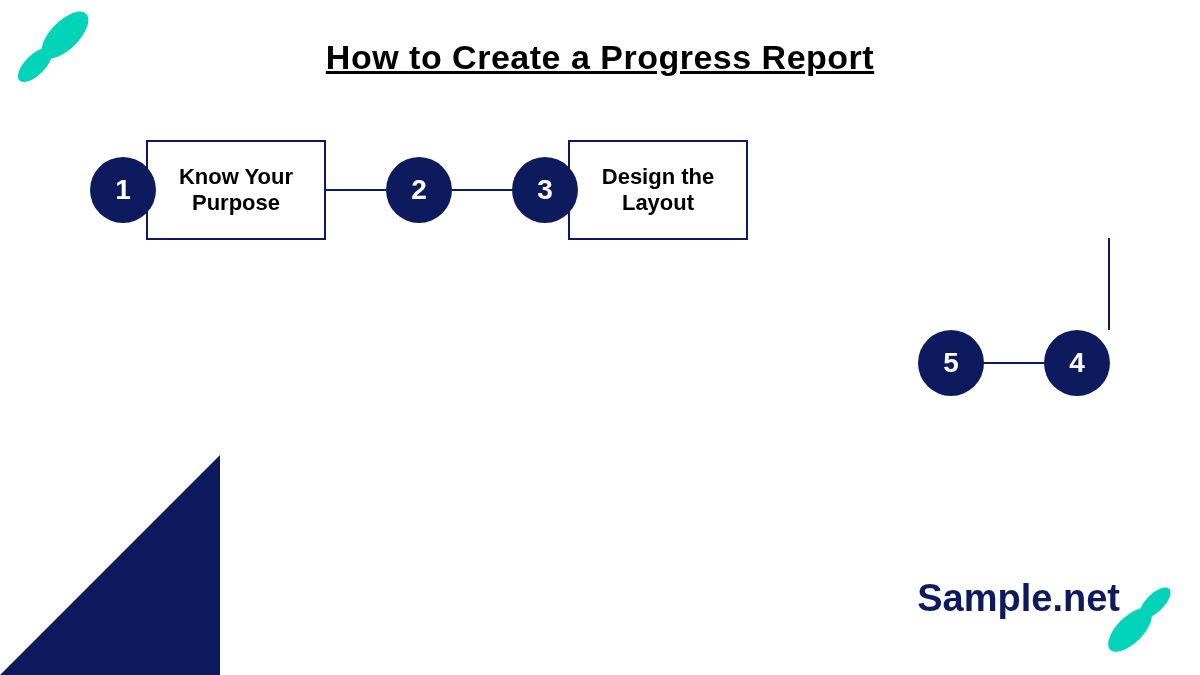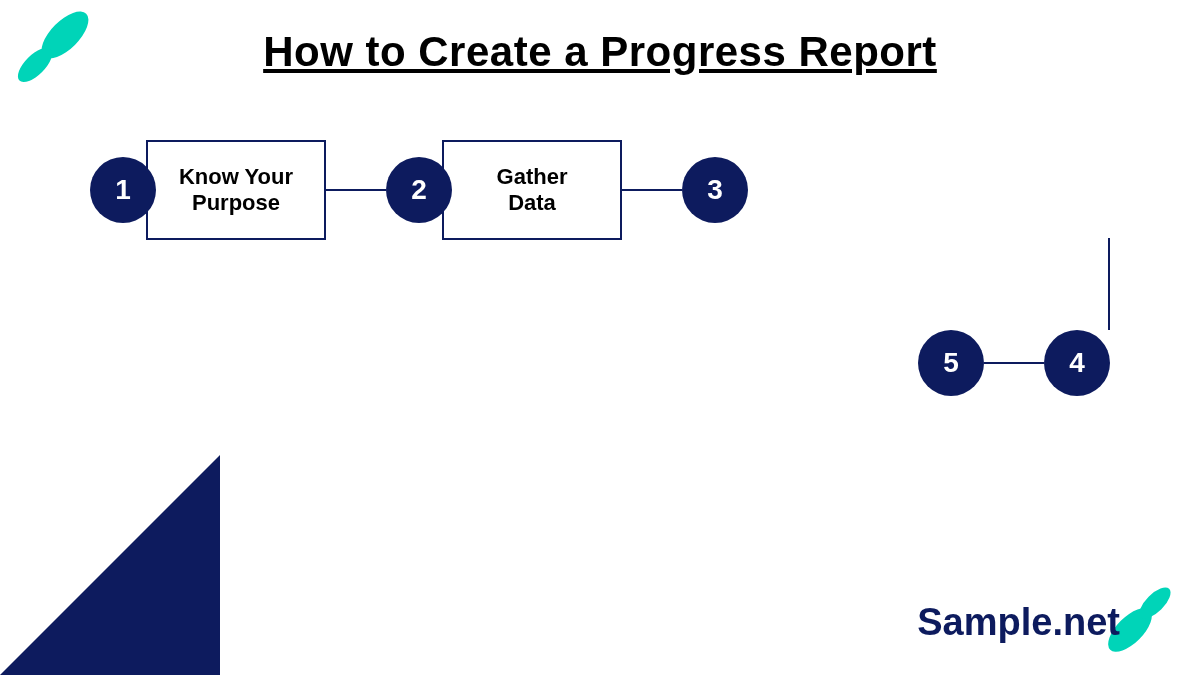--- a/index.html
+++ b/index.html
@@ -39,25 +39,25 @@
       position: absolute;
       bottom: 20px;
       right: 20px;
       width: 80px;
       height: 80px;
     }
 
     
     .title {
       text-align: center;
-      font-size: 42px;
+      font-size: 34px;
       font-weight: 900;
       color: #000000;
       text-decoration: underline;
-      padding-top: 28px;
+      padding-top: 38px;
       letter-spacing: 0.5px;
     }
 
     
     .flow-container {
       position: absolute;
       top: 140px;
       left: 60px;
       right: 60px;
     }
@@ -127,21 +127,21 @@
     .connector-h {
       width: 60px;
       height: 2.5px;
       background: #0d1b5e;
       flex-shrink: 0;
     }
 
     
     .watermark {
       position: absolute;
-      bottom: 31px;
+      bottom: 55px;
       right: 80px;
       font-size: 38px;
       font-weight: 900;
       color: #0d1b5e;
     }
   </style>
 </head>
 <body>
 
 <div class="leaf-top-left">
@@ -168,27 +168,27 @@
 
     <div class="step-item">
       <div class="circle">1</div>
       <div class="step-box">Know Your<br>Purpose</div>
     </div>
 
     <div class="connector-h"></div>
 
     <div class="step-item">
       <div class="circle">2</div>
-      <div class="step-box">Gather<br>Data</div>
     </div>
 
     <div class="connector-h"></div>
 
     <div class="step-item">
       <div class="circle">3</div>
+      <div class="step-box">Design the<br>Layout</div>
     </div>
 
   </div>
 
   <div style="position: relative; height: 0;">
     <div style="position: absolute; right: 30px; top: -2px; width: 2.5px; height: 92px; background: #0d1b5e;"></div>
   </div>
 
   <div class="row2" style="margin-top: 90px;">
 

